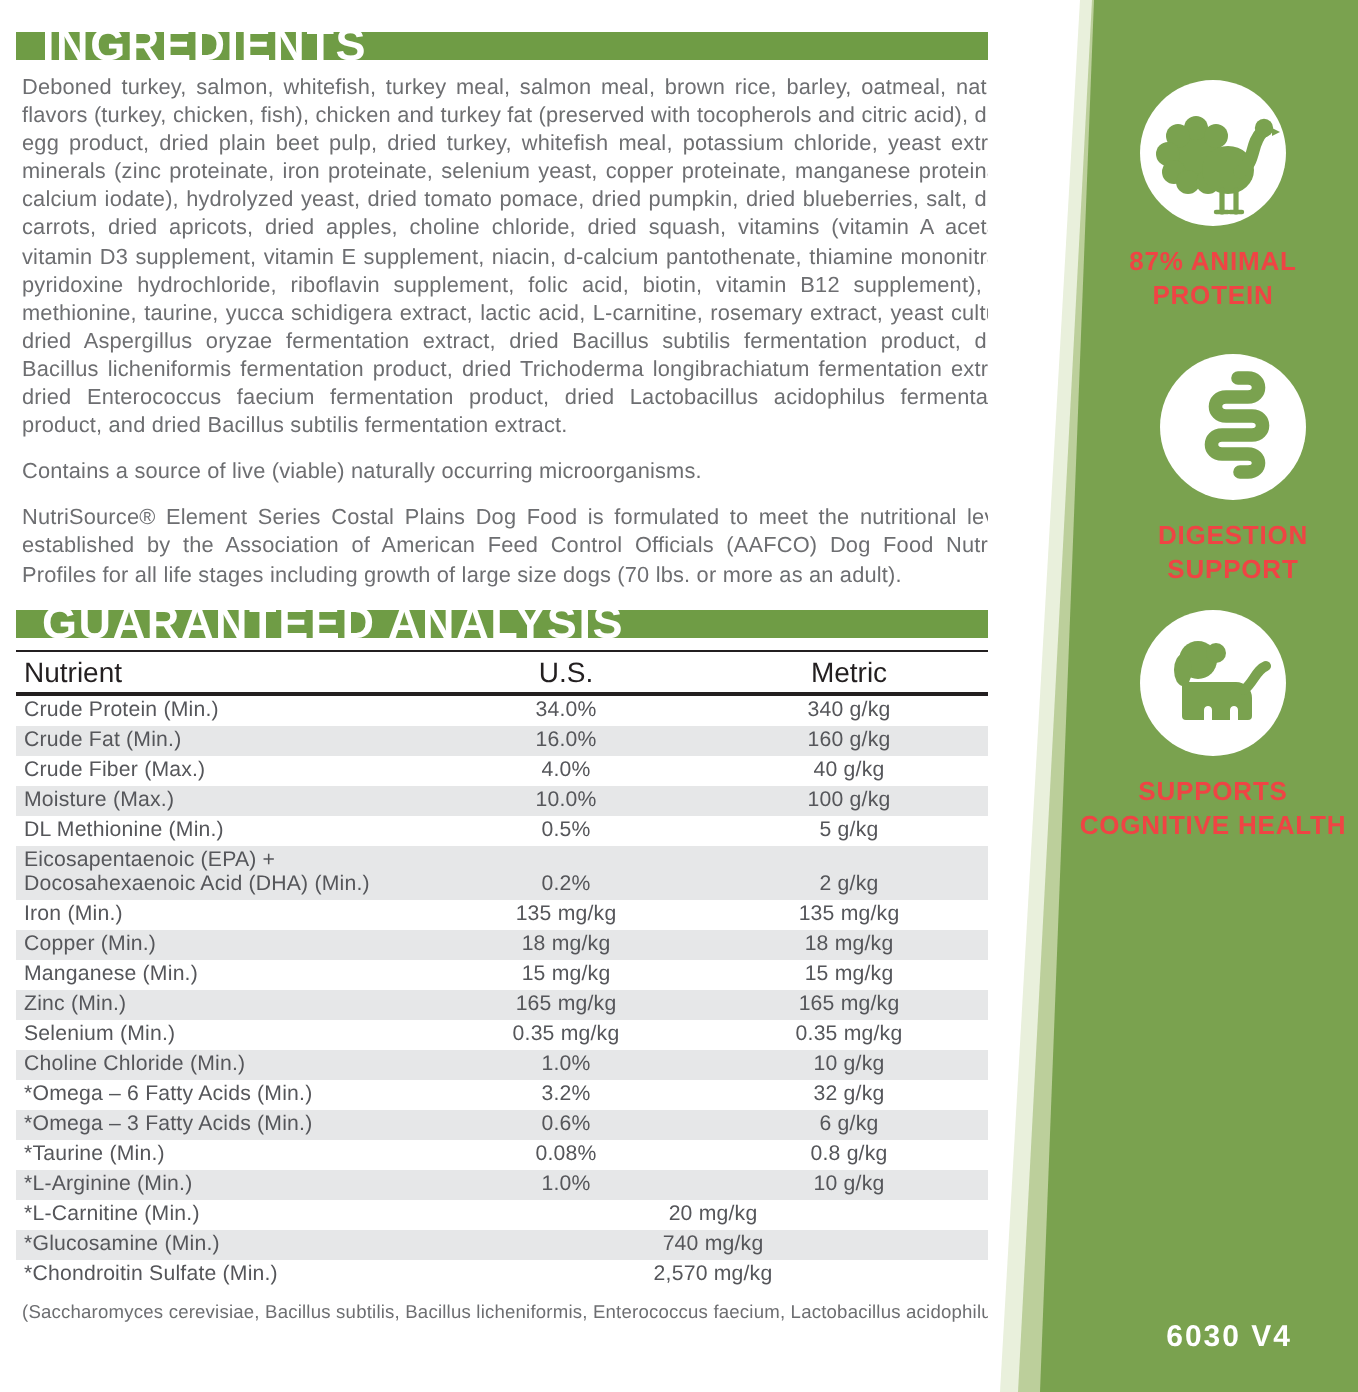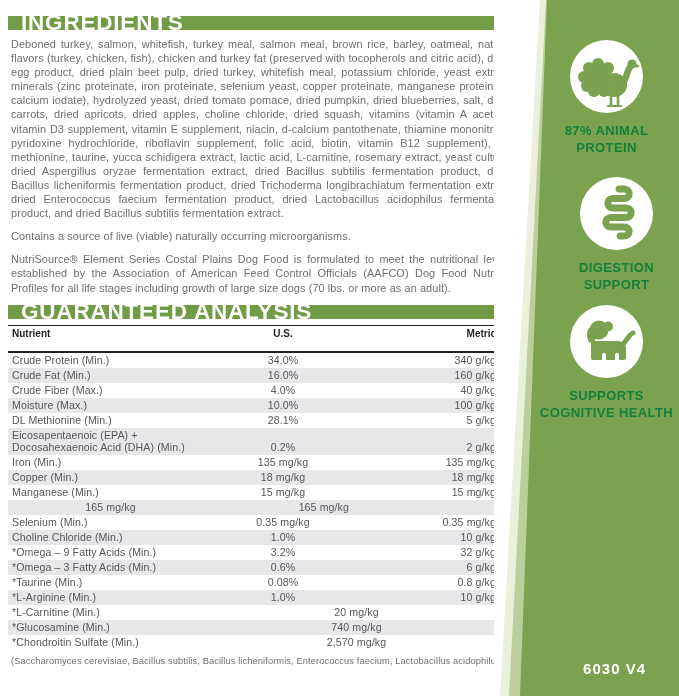--- a/index.html
+++ b/index.html
@@ -23,26 +23,26 @@
     text-align:justify;letter-spacing:0.1px;
   }
   .para.nojust{text-align:left;}
   .para + .para{margin-top:9px;}
 
   
   .ga-wrap{margin:6px 10px 0 8px;}
   .ga-grid{display:grid;grid-template-columns:205px 140px 147px;align-items:end;}
   .ga-header{
     border-top:1.5px solid #231f20;border-bottom:2.5px solid #231f20;
-    font-weight:bold;color:#231f20;font-size:10px;padding:2px 0 12px 0;
+    font-weight:normal;color:#231f20;font-size:14px;padding:2px 0 2px 0;
   }
   .ga-header .c1{padding-left:4px;}
   .c1{text-align:left;}
   .c2{text-align:center;}
-  .c3{text-align:right;padding-right:4px;}
+  .c3{text-align:center;padding-right:4px;}
   .ga-row{
     font-size:10.6px;color:#55565a;letter-spacing:0.1px;
     padding:1px 0 2px 0;min-height:11px;
   }
   .ga-row:nth-child(even){background:#e6e7e8;}
   .ga-row .c1{padding-left:4px;white-space:pre-line;}
   .ga-span{grid-column:2 / 4;text-align:center;}
   .ga-foot{
     margin:5px 10px 0 11px;color:#6d6e71;font-size:9.3px;line-height:12.3px;
     letter-spacing:0.1px;
@@ -53,21 +53,21 @@
   .sidebar{position:absolute;right:0;top:0;width:185px;height:696px;}
   .sidebar svg.bg{position:absolute;left:0;top:0;}
   .side-content{
     position:absolute;left:40px;top:0;width:145px;height:696px;
     display:flex;flex-direction:column;align-items:center;
     padding-top:40px;box-sizing:border-box;
   }
   .badge{display:flex;flex-direction:column;align-items:center;}
   .badge-icon{width:73px;height:73px;}
   .badge-label{
-    margin-top:9px;color:#15803d;font-weight:bold;font-size:13px;
+    margin-top:9px;color:#ef4444;font-weight:bold;font-size:13px;
     line-height:17px;text-align:center;letter-spacing:0.4px;width:138px;
   }
   .badge.b1{margin-bottom:21px;}
   .badge.b2{margin-bottom:12px;padding-left:20px;}
   .badge.b3{margin-bottom:9px;}
   .footer-code{
     position:absolute;right:33px;bottom:19px;color:#ffffff;font-weight:bold;
     font-size:15px;letter-spacing:1px;text-align:right;
   }
 </style>
@@ -114,21 +114,21 @@
             <div class="c2">4.0%</div>
             <div class="c3">40 g/kg</div>
           </div>
           <div class="ga-grid ga-row">
             <div class="c1">Moisture (Max.)</div>
             <div class="c2">10.0%</div>
             <div class="c3">100 g/kg</div>
           </div>
           <div class="ga-grid ga-row">
             <div class="c1">DL Methionine (Min.)</div>
-            <div class="c2">28.1%</div>
+            <div class="c2">0.5%</div>
             <div class="c3">5 g/kg</div>
           </div>
           <div class="ga-grid ga-row">
             <div class="c1">Eicosapentaenoic (EPA) +
 Docosahexaenoic Acid (DHA) (Min.)</div>
             <div class="c2">0.2%</div>
             <div class="c3">2 g/kg</div>
           </div>
           <div class="ga-grid ga-row">
             <div class="c1">Iron (Min.)</div>
@@ -139,35 +139,36 @@
             <div class="c1">Copper (Min.)</div>
             <div class="c2">18 mg/kg</div>
             <div class="c3">18 mg/kg</div>
           </div>
           <div class="ga-grid ga-row">
             <div class="c1">Manganese (Min.)</div>
             <div class="c2">15 mg/kg</div>
             <div class="c3">15 mg/kg</div>
           </div>
           <div class="ga-grid ga-row">
+            <div class="c1">Zinc (Min.)</div>
             <div class="c2">165 mg/kg</div>
             <div class="c3">165 mg/kg</div>
           </div>
           <div class="ga-grid ga-row">
             <div class="c1">Selenium (Min.)</div>
             <div class="c2">0.35 mg/kg</div>
             <div class="c3">0.35 mg/kg</div>
           </div>
           <div class="ga-grid ga-row">
             <div class="c1">Choline Chloride (Min.)</div>
             <div class="c2">1.0%</div>
             <div class="c3">10 g/kg</div>
           </div>
           <div class="ga-grid ga-row">
-            <div class="c1">*Omega – 9 Fatty Acids (Min.)</div>
+            <div class="c1">*Omega – 6 Fatty Acids (Min.)</div>
             <div class="c2">3.2%</div>
             <div class="c3">32 g/kg</div>
           </div>
           <div class="ga-grid ga-row">
             <div class="c1">*Omega – 3 Fatty Acids (Min.)</div>
             <div class="c2">0.6%</div>
             <div class="c3">6 g/kg</div>
           </div>
           <div class="ga-grid ga-row">
             <div class="c1">*Taurine (Min.)</div>

